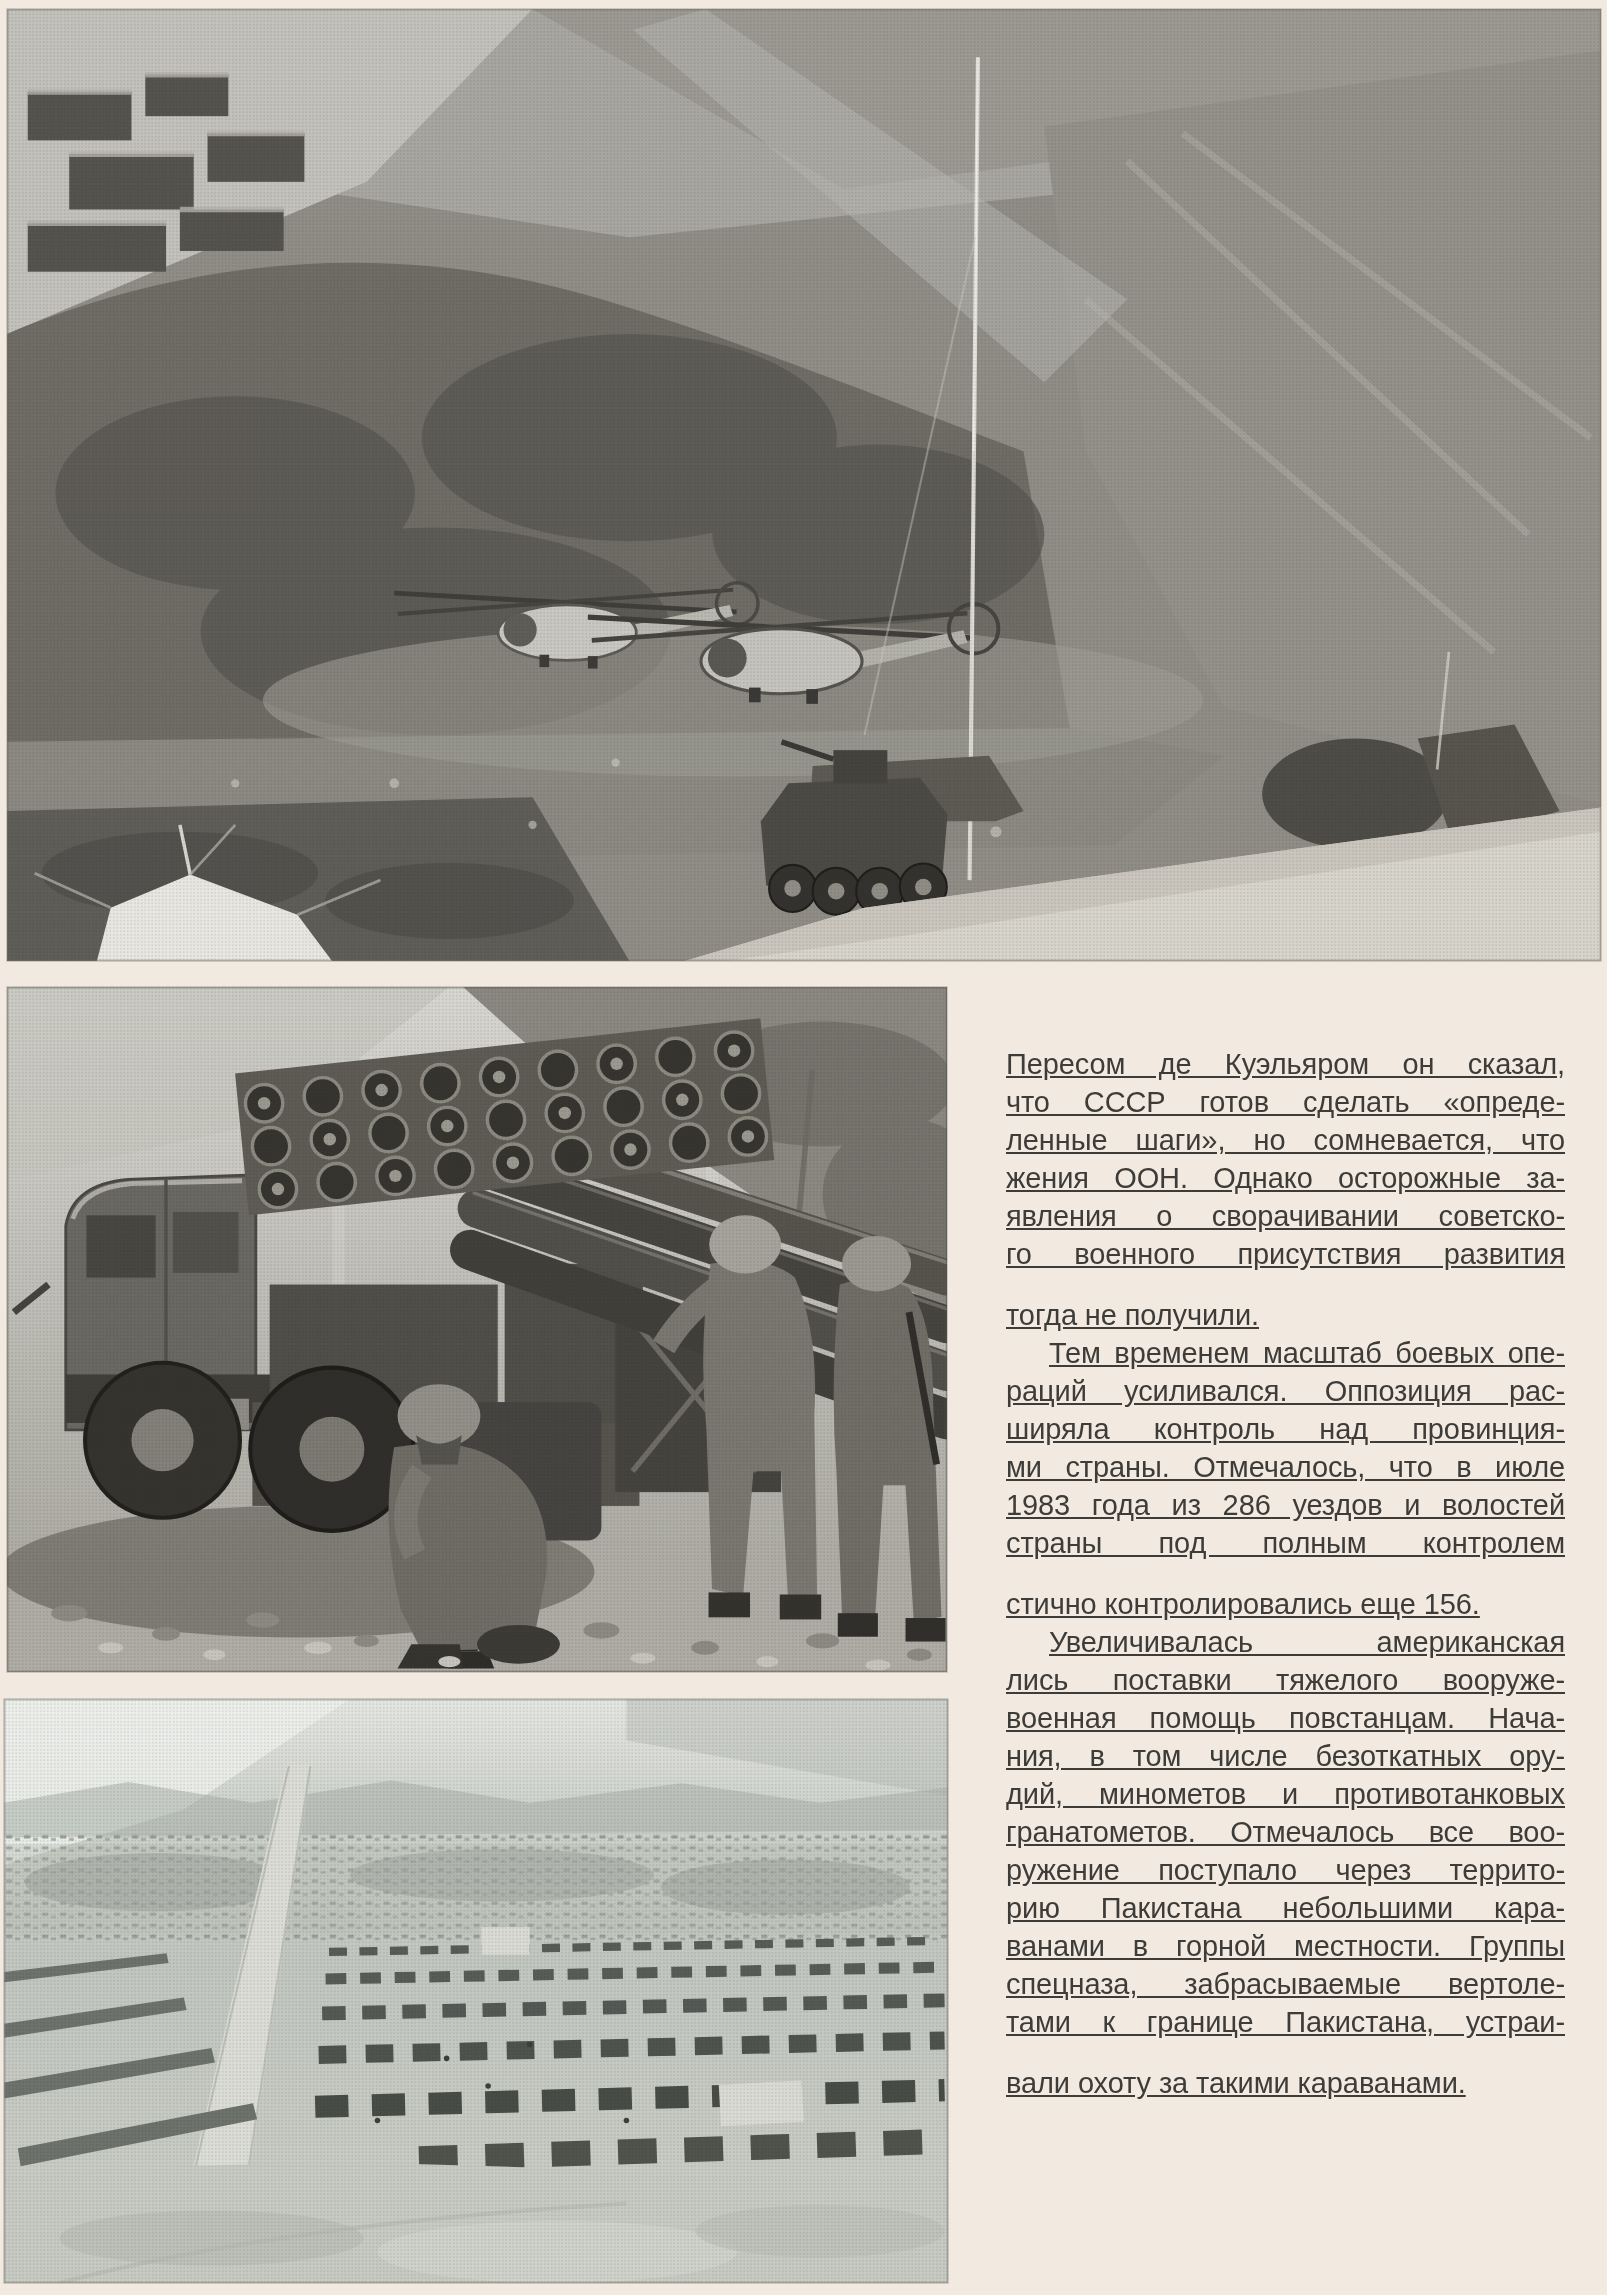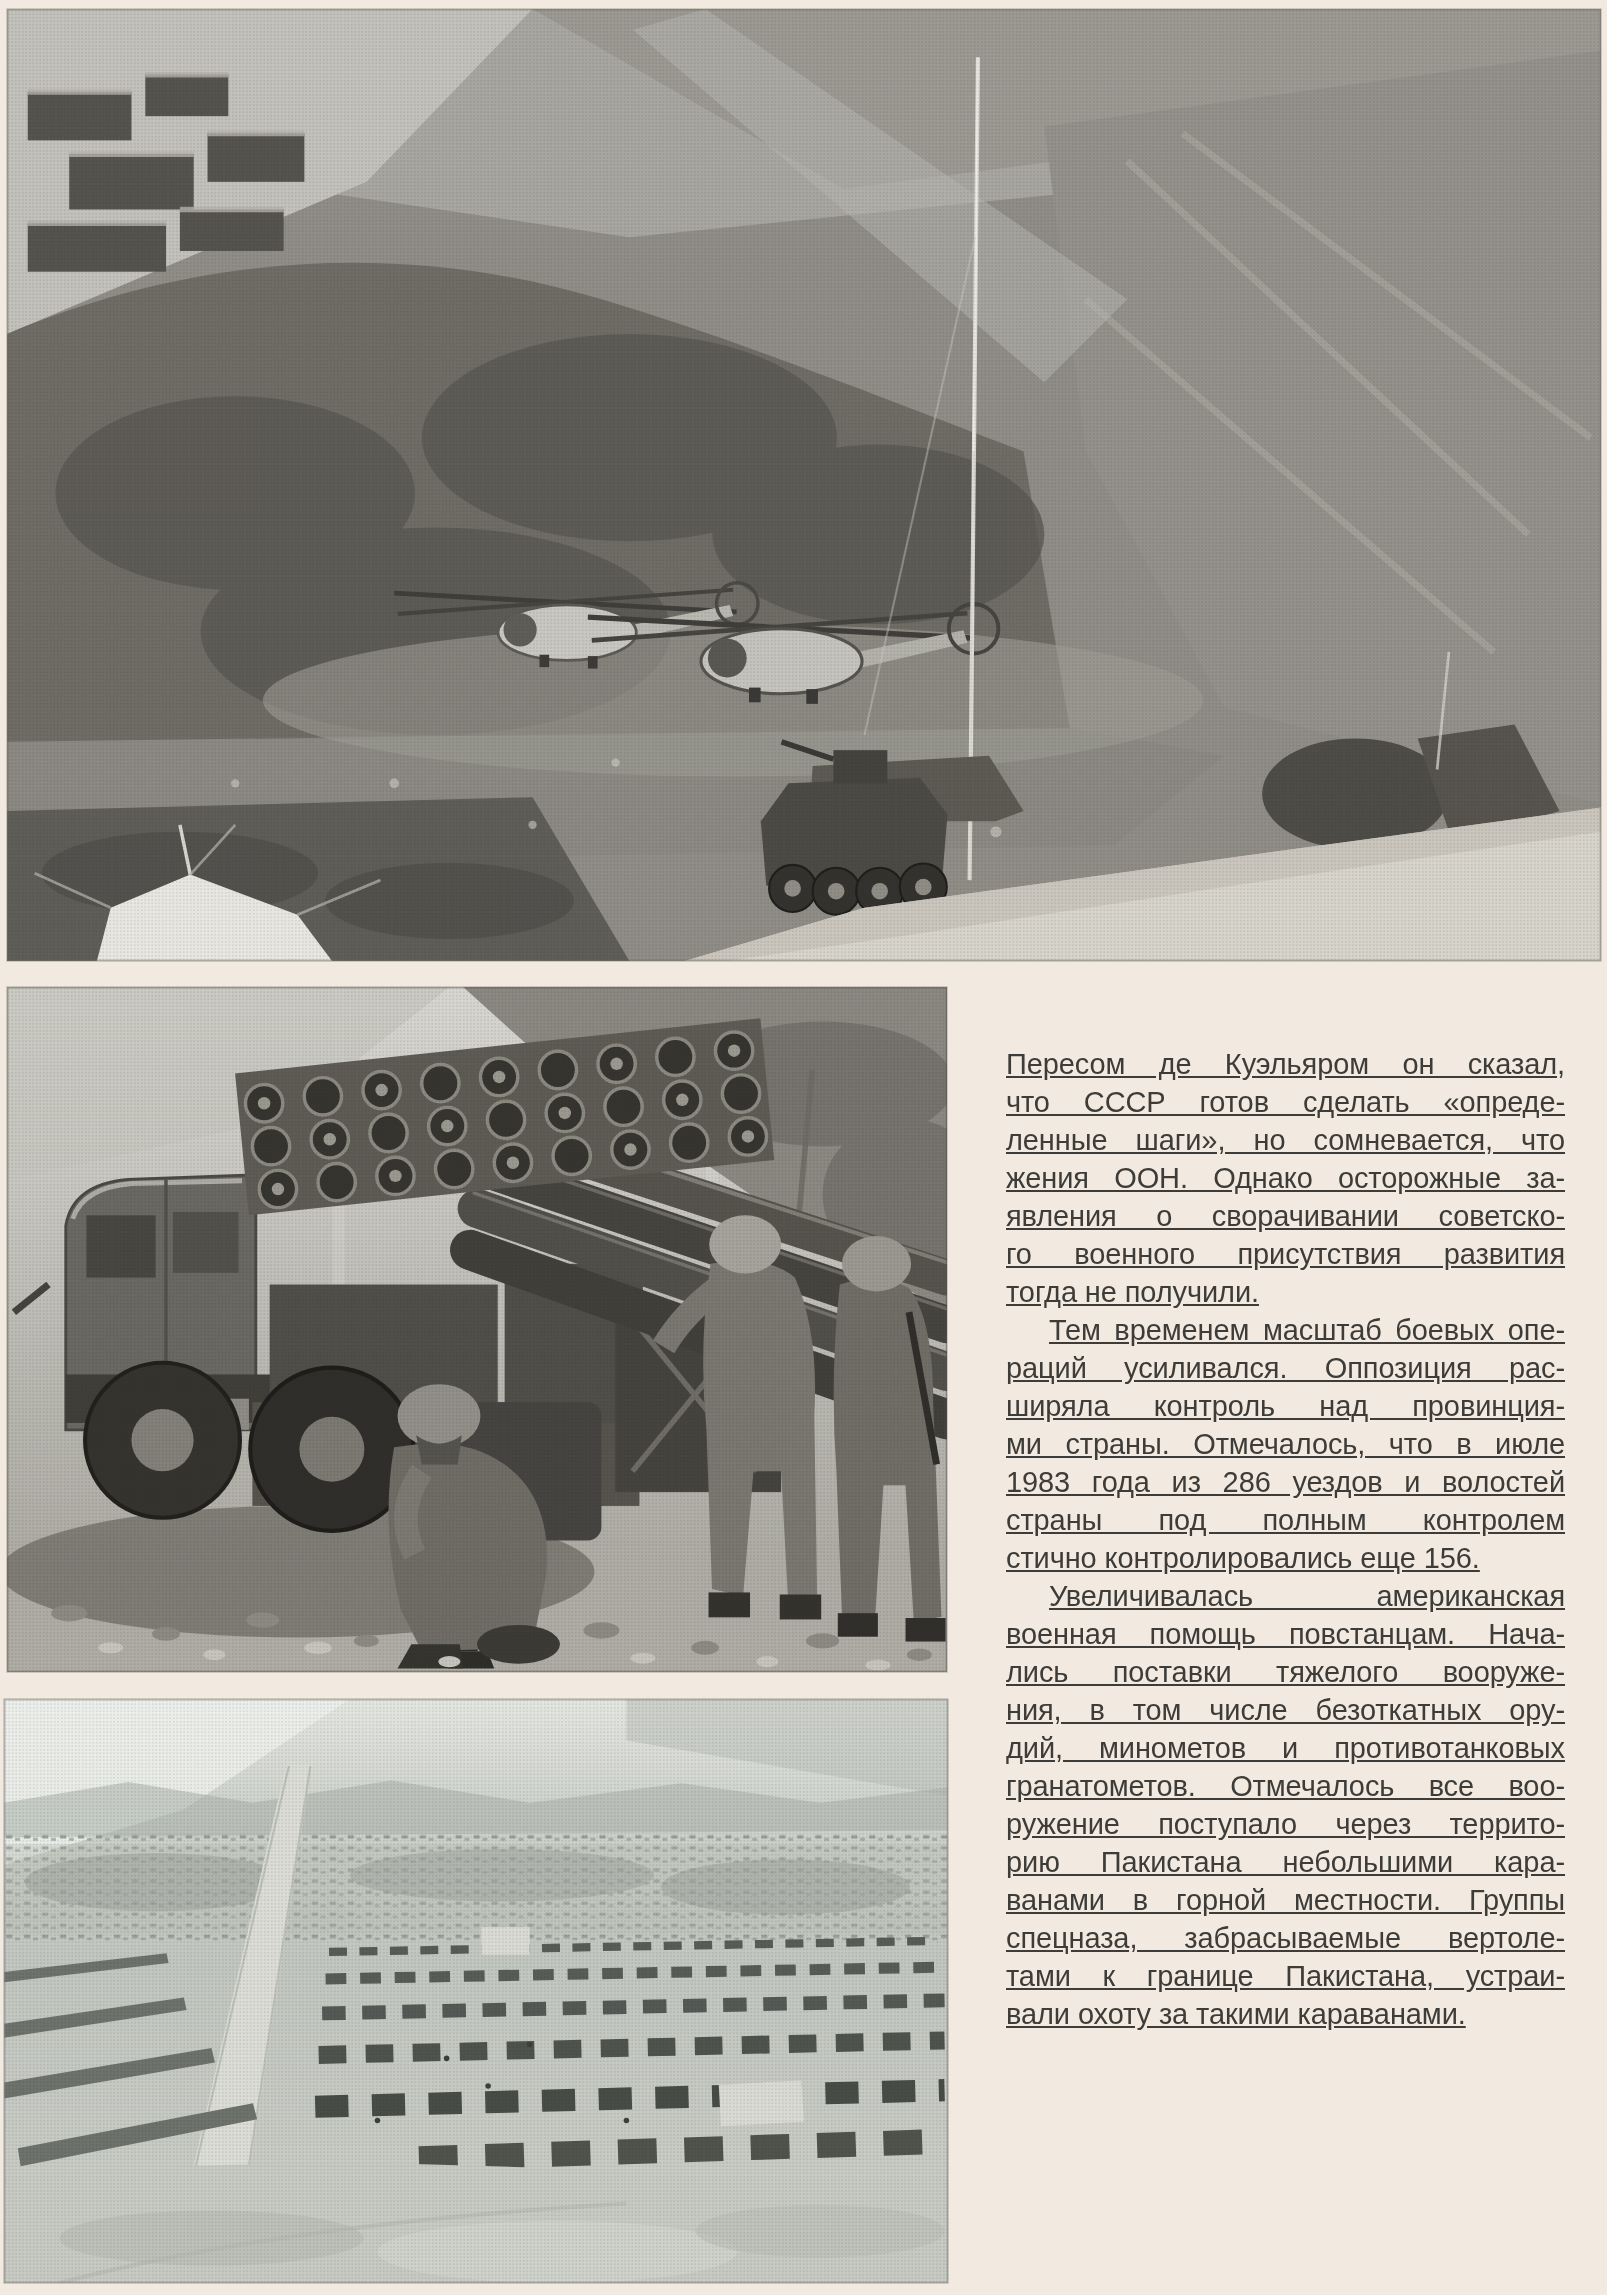--- a/index.html
+++ b/index.html
@@ -36,21 +36,21 @@
     color:var(--text);
     font-size:29px;line-height:38px;
     letter-spacing:-0.1px;
   }
   .para{margin:0;padding:0;text-decoration:underline;}
   .line{
     text-align:justify;
     text-align-last:justify;
     min-height:38px;
   }
-  .line.end{text-align-last:left;}
+  .line.end{text-align-last:left;margin-top:23px;}
   .line.ind{text-indent:43px;}
 </style>
 </head>
 <body>
 
 <div class="page">
 
   <div class="photo photo-top" aria-label="Горная долина: вертолёты Ми-8 на площадке, бронетранспортёры, палатка и радиомачта">
     <svg viewBox="0 0 2305 1377" preserveAspectRatio="none">
       <rect width="2305" height="1377" fill="#8f8d86"></rect>
@@ -419,22 +419,22 @@
       <div class="line ind">Тем временем масштаб боевых опе-</div>
       <div class="line">раций усиливался. Оппозиция рас-</div>
       <div class="line">ширяла контроль над провинция-</div>
       <div class="line">ми страны. Отмечалось, что в июле</div>
       <div class="line">1983 года из 286 уездов и волостей</div>
       <div class="line">страны под полным контролем</div>
       <div class="line end">стично контролировались еще 156.</div>
     </div>
     <div class="para">
       <div class="line ind">Увеличивалась американская</div>
+      <div class="line">лись поставки тяжелого вооруже-</div>
       <div class="line">военная помощь повстанцам. Нача-</div>
-      <div class="line">лись поставки тяжелого вооруже-</div>
       <div class="line">ния, в том числе безоткатных ору-</div>
       <div class="line">дий, минометов и противотанковых</div>
       <div class="line">гранатометов. Отмечалось все воо-</div>
       <div class="line">ружение поступало через террито-</div>
       <div class="line">рию Пакистана небольшими кара-</div>
       <div class="line">ванами в горной местности. Группы</div>
       <div class="line">спецназа, забрасываемые вертоле-</div>
       <div class="line">тами к границе Пакистана, устраи-</div>
       <div class="line end">вали охоту за такими караванами.</div>
     </div>

